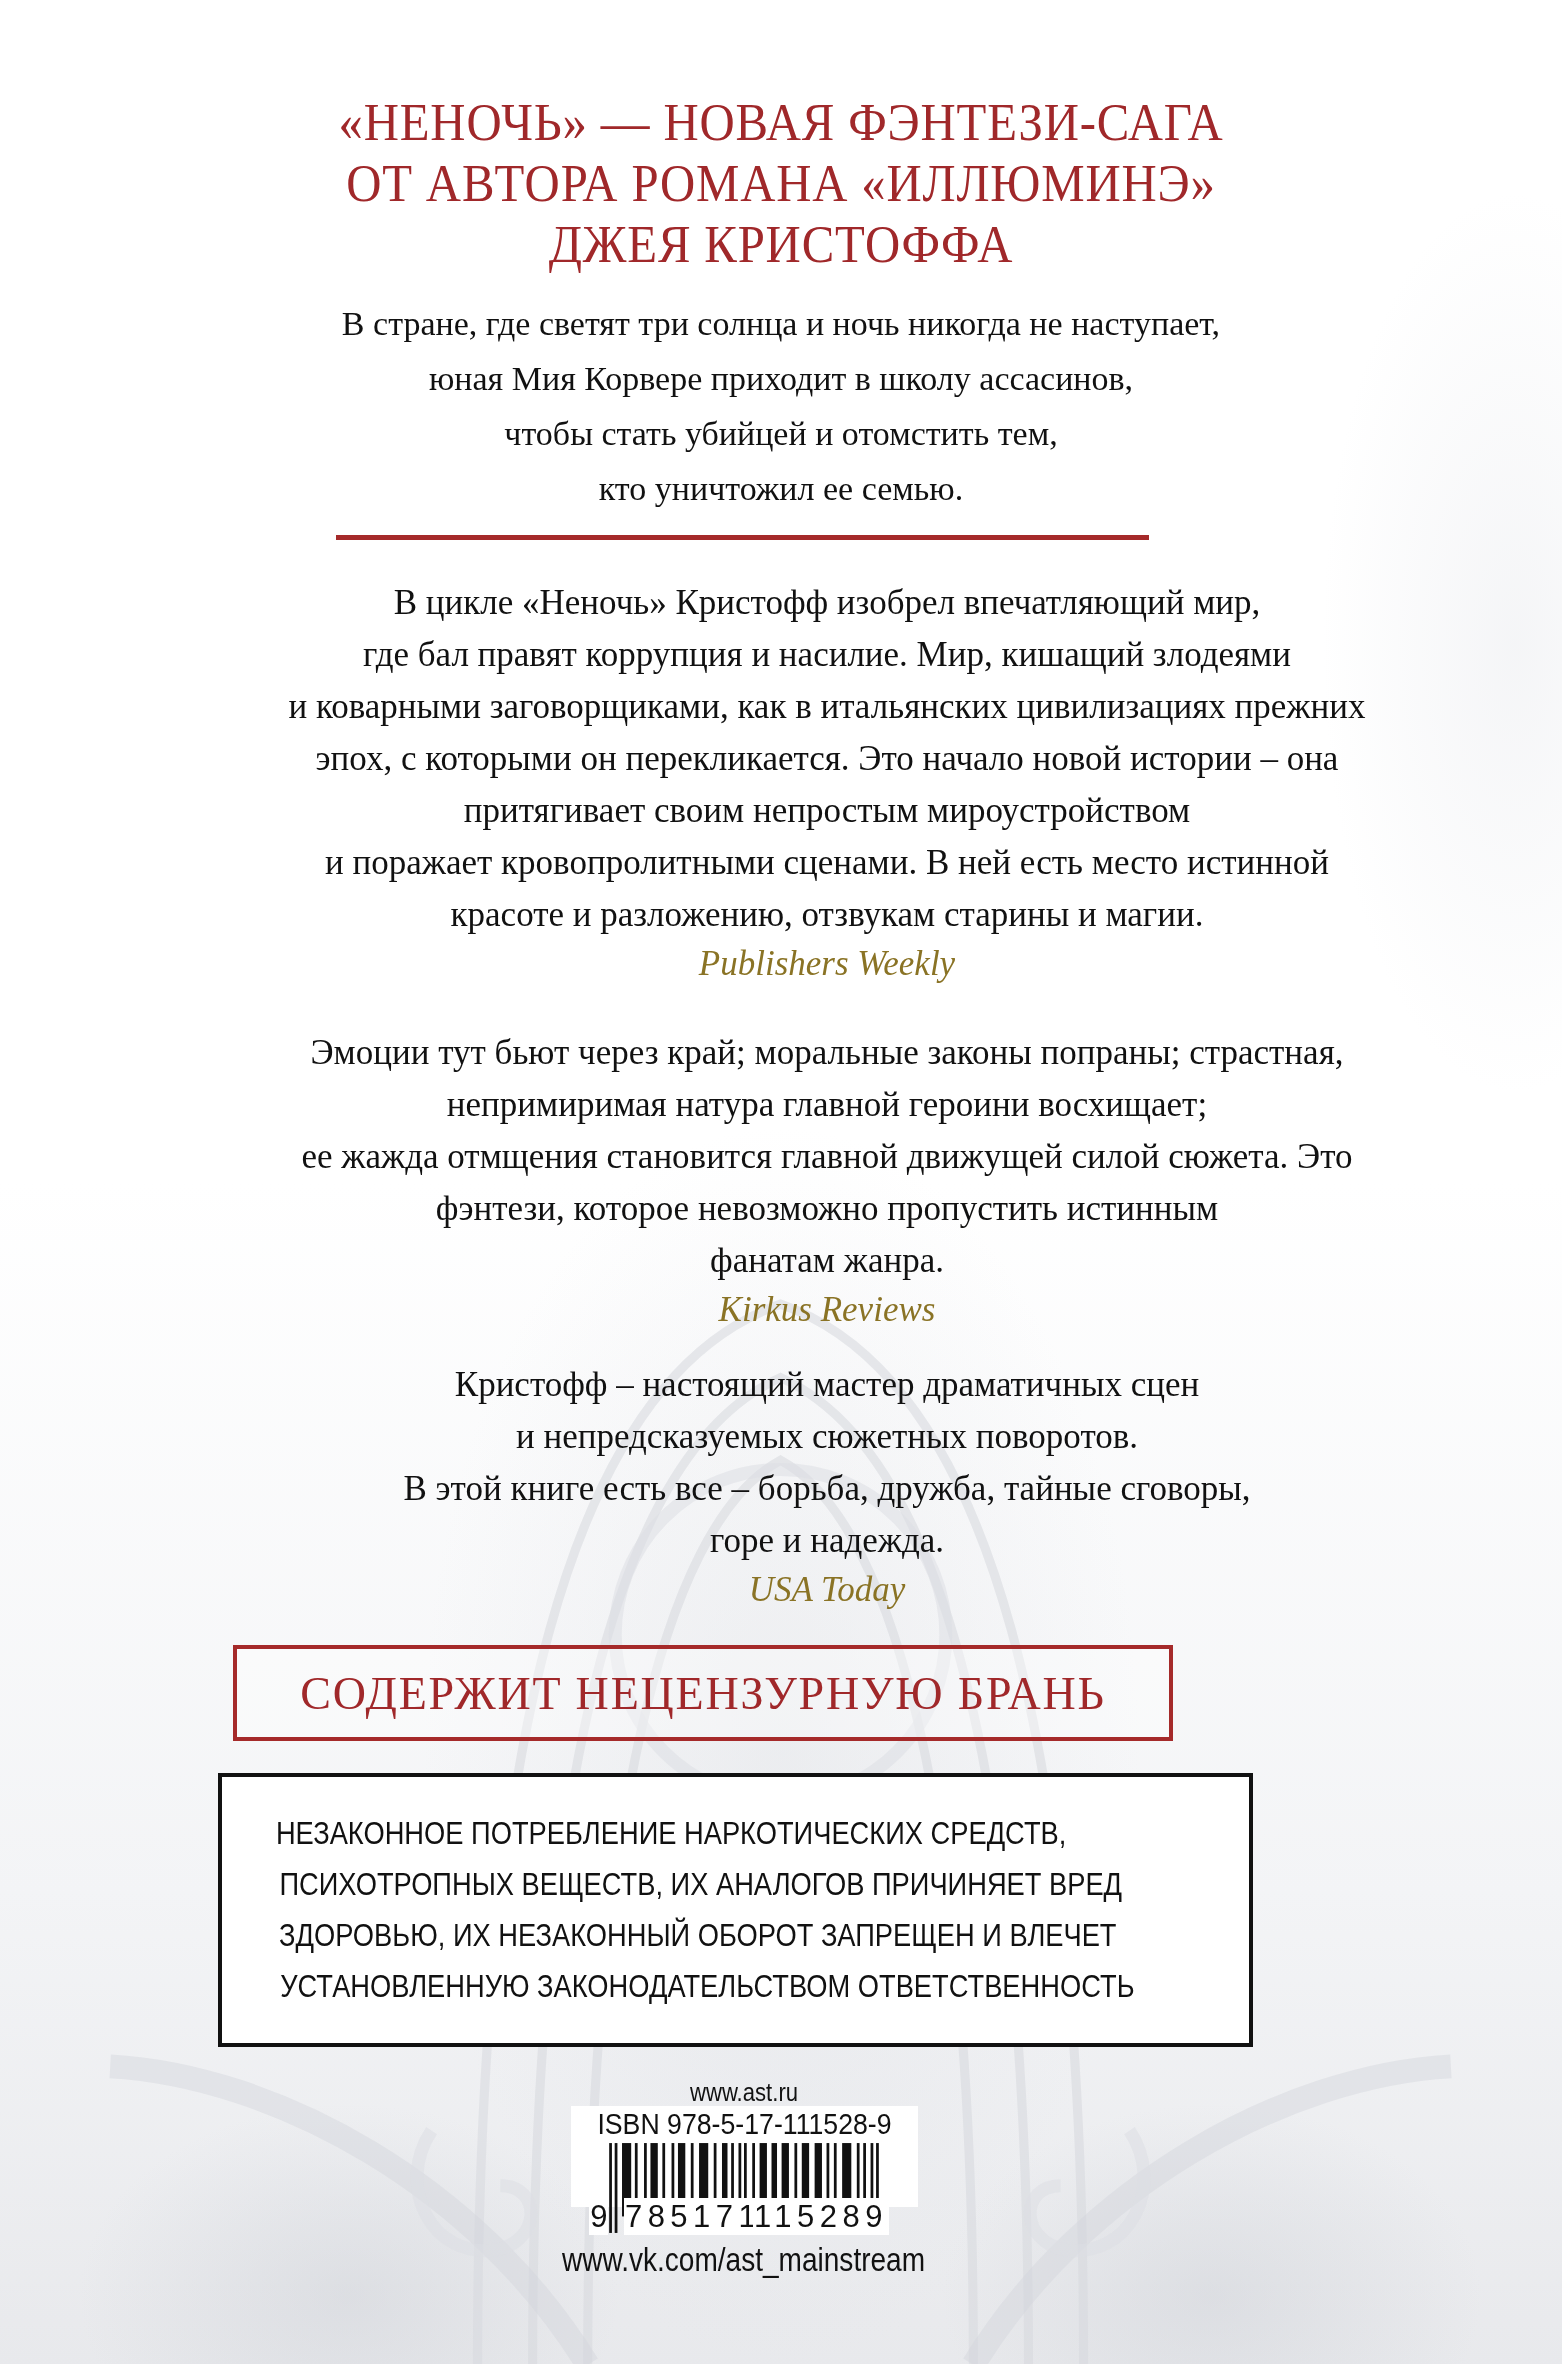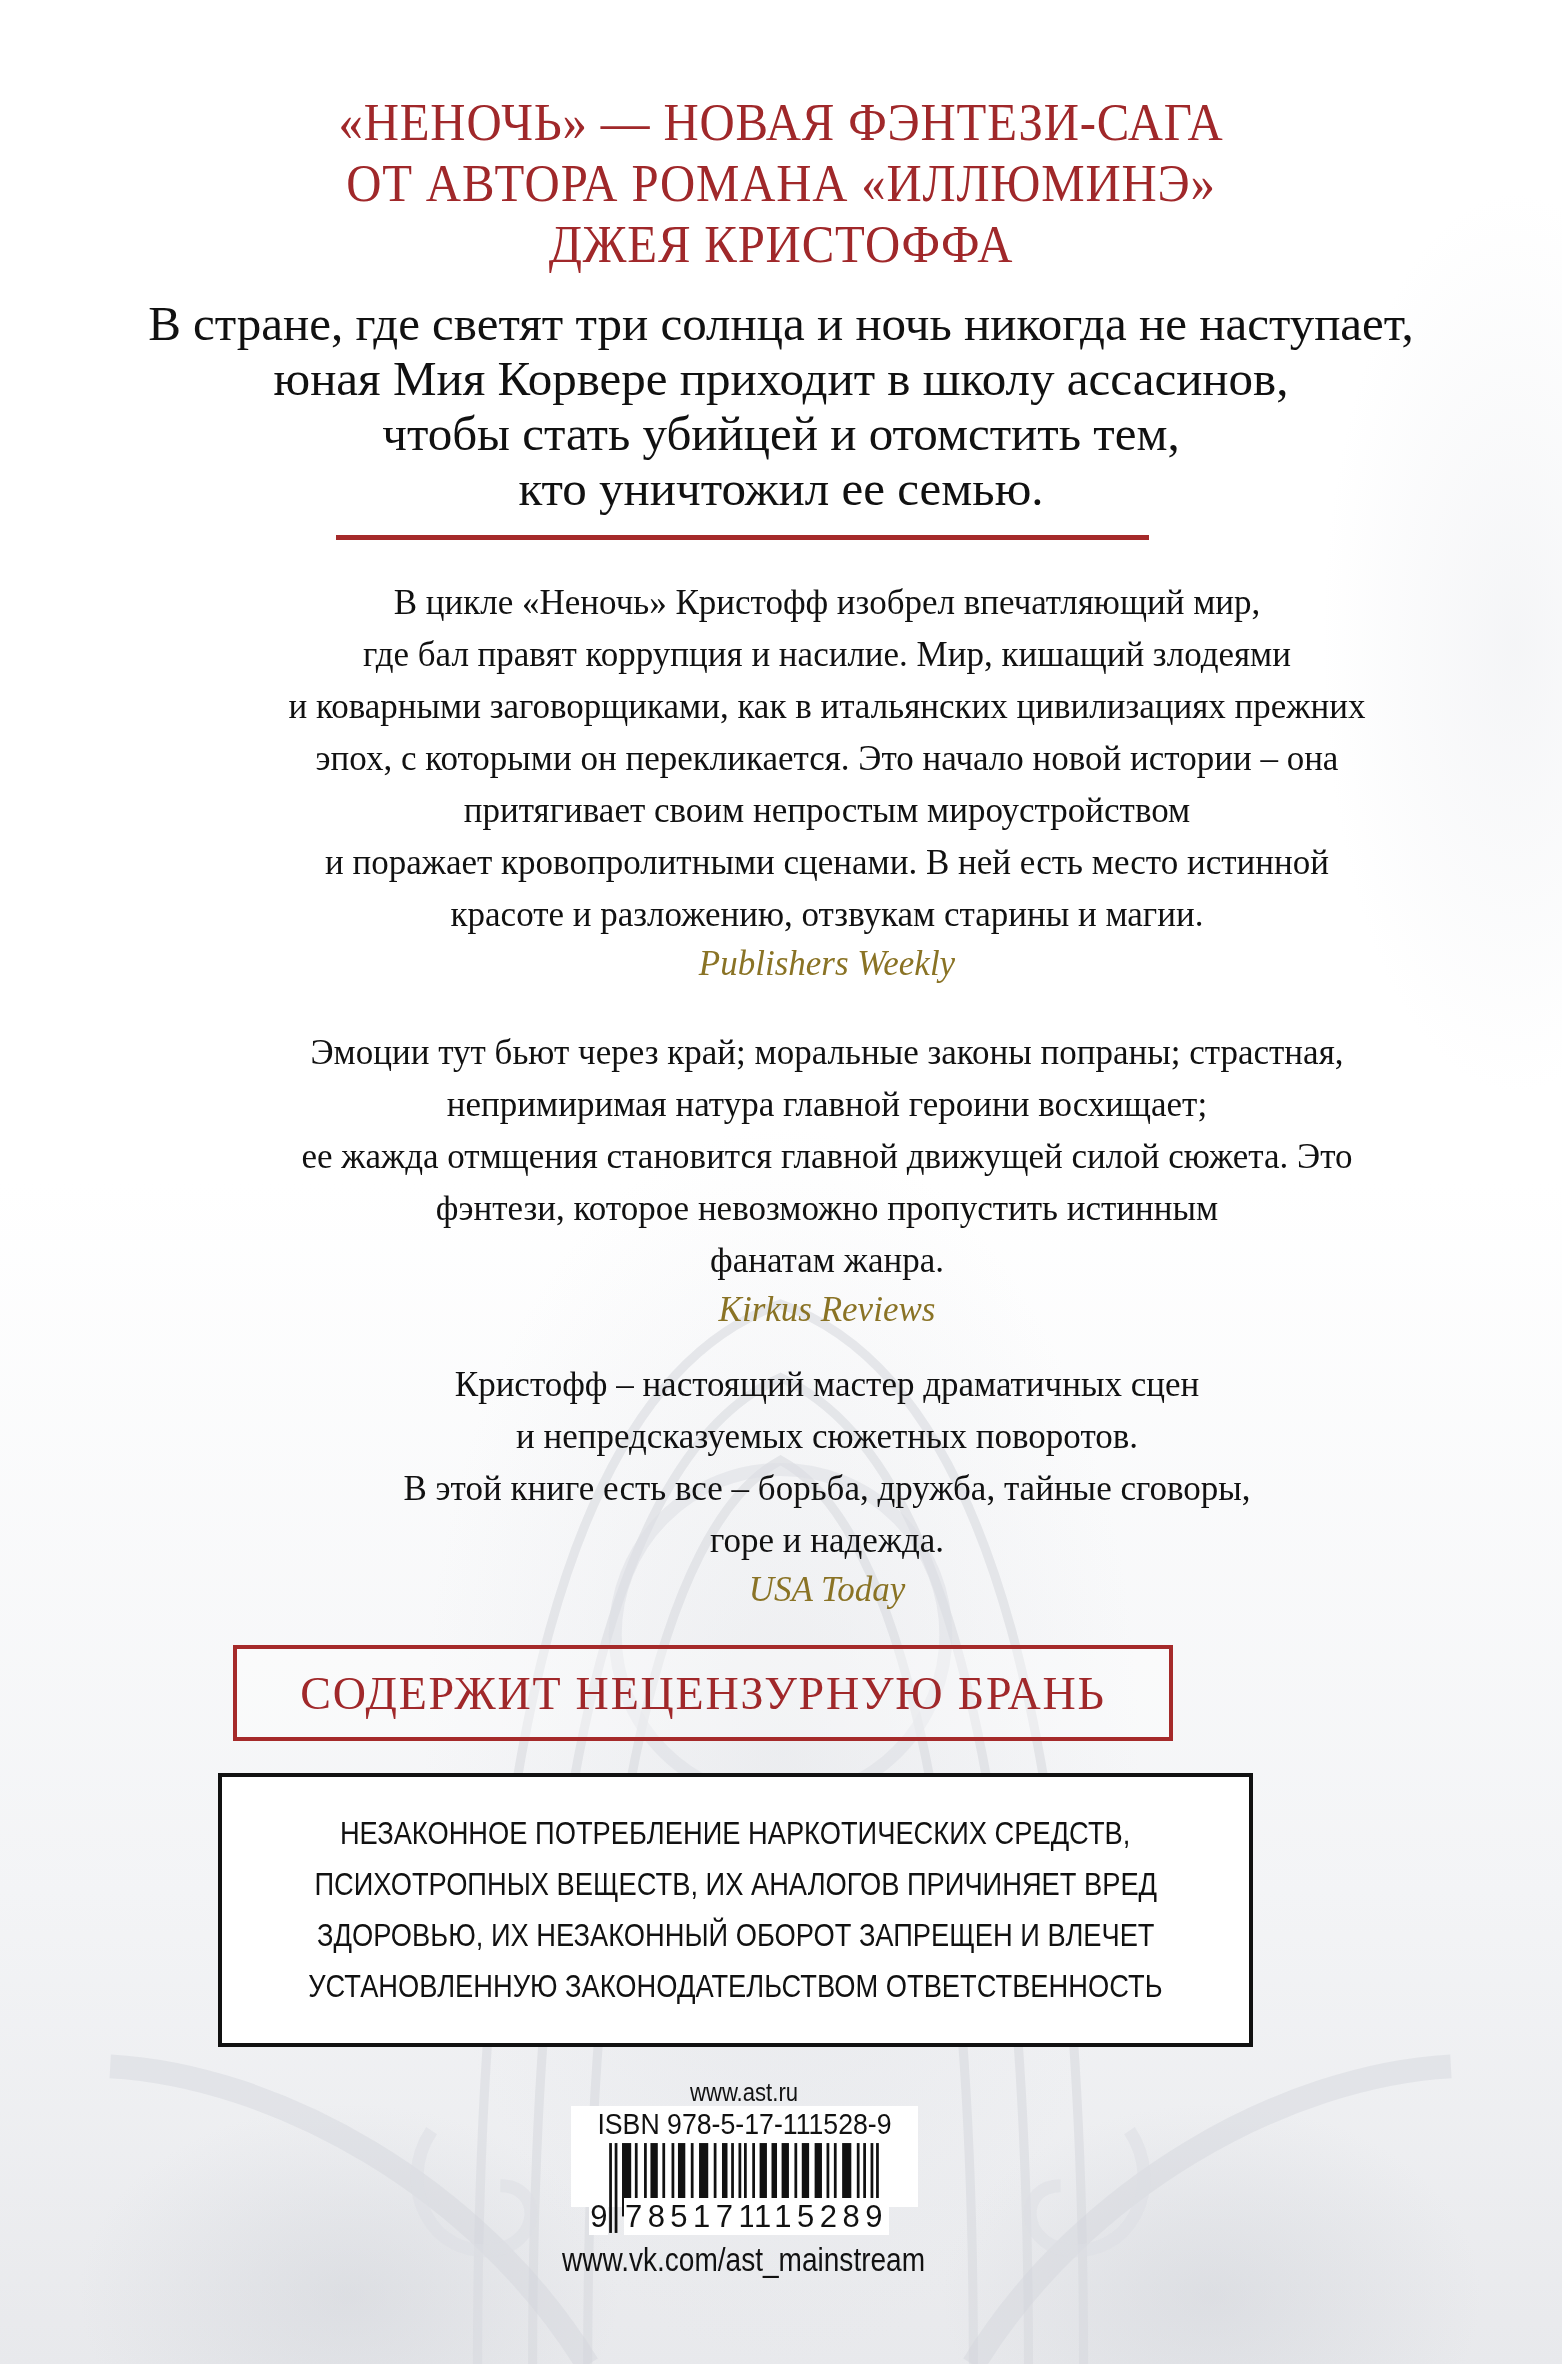--- a/index.html
+++ b/index.html
@@ -25,21 +25,21 @@
   .center { text-align: center; left: 0; width: 1562px; }
 
   .headline {
     top: 92px; color: #a0282a;
     font-size: 53px; line-height: 61px; letter-spacing: 0.9px;
     font-family: "Liberation Serif", serif; transform: scaleX(0.92);
   }
   .headline div { white-space: nowrap; }
 
   .lead {
-    top: 296px; font-size: 49px; line-height: 55px; color: #111;
+    top: 296px; font-size: 34px; line-height: 55px; color: #111;
   }
   .divider {
     top: 535px; left: 336px; width: 813px; height: 4.6px; background: #a52a2a;
   }
   .review { font-size: 35px; line-height: 52px; color: #111; padding-left: 46px; }
   .review .line { white-space: nowrap; }
   .attrib {
     font-style: italic; color: #8a7325; font-size: 35px; line-height: 46px;
   }
   #review1 { top: 577px; }
@@ -52,21 +52,21 @@
     display: flex; align-items: center; justify-content: center;
     background: rgba(255,255,255,0.35);
   }
   .red-box span {
     color: #a0282a; font-size: 46px; letter-spacing: 1.8px; white-space: nowrap;
   }
 
   .warn-box {
     top: 1773px; left: 218px; width: 1035px; height: 274px;
     box-sizing: border-box; border: 4.6px solid #111; background: #ffffff;
-    display: flex; flex-direction: column; align-items: center; justify-content: center;
+    display: flex; flex-direction: column; align-items: flex-start; justify-content: center;
   }
   .warn-box div {
     font-family: "Liberation Sans", "DejaVu Sans", sans-serif;
     font-size: 31px; line-height: 51px; color: #111; white-space: nowrap;
     transform: scaleX(0.88);
   }
 
   .url {
     font-family: "Liberation Sans", sans-serif; color: #111; text-align: center;
     transform: scaleX(0.85);

